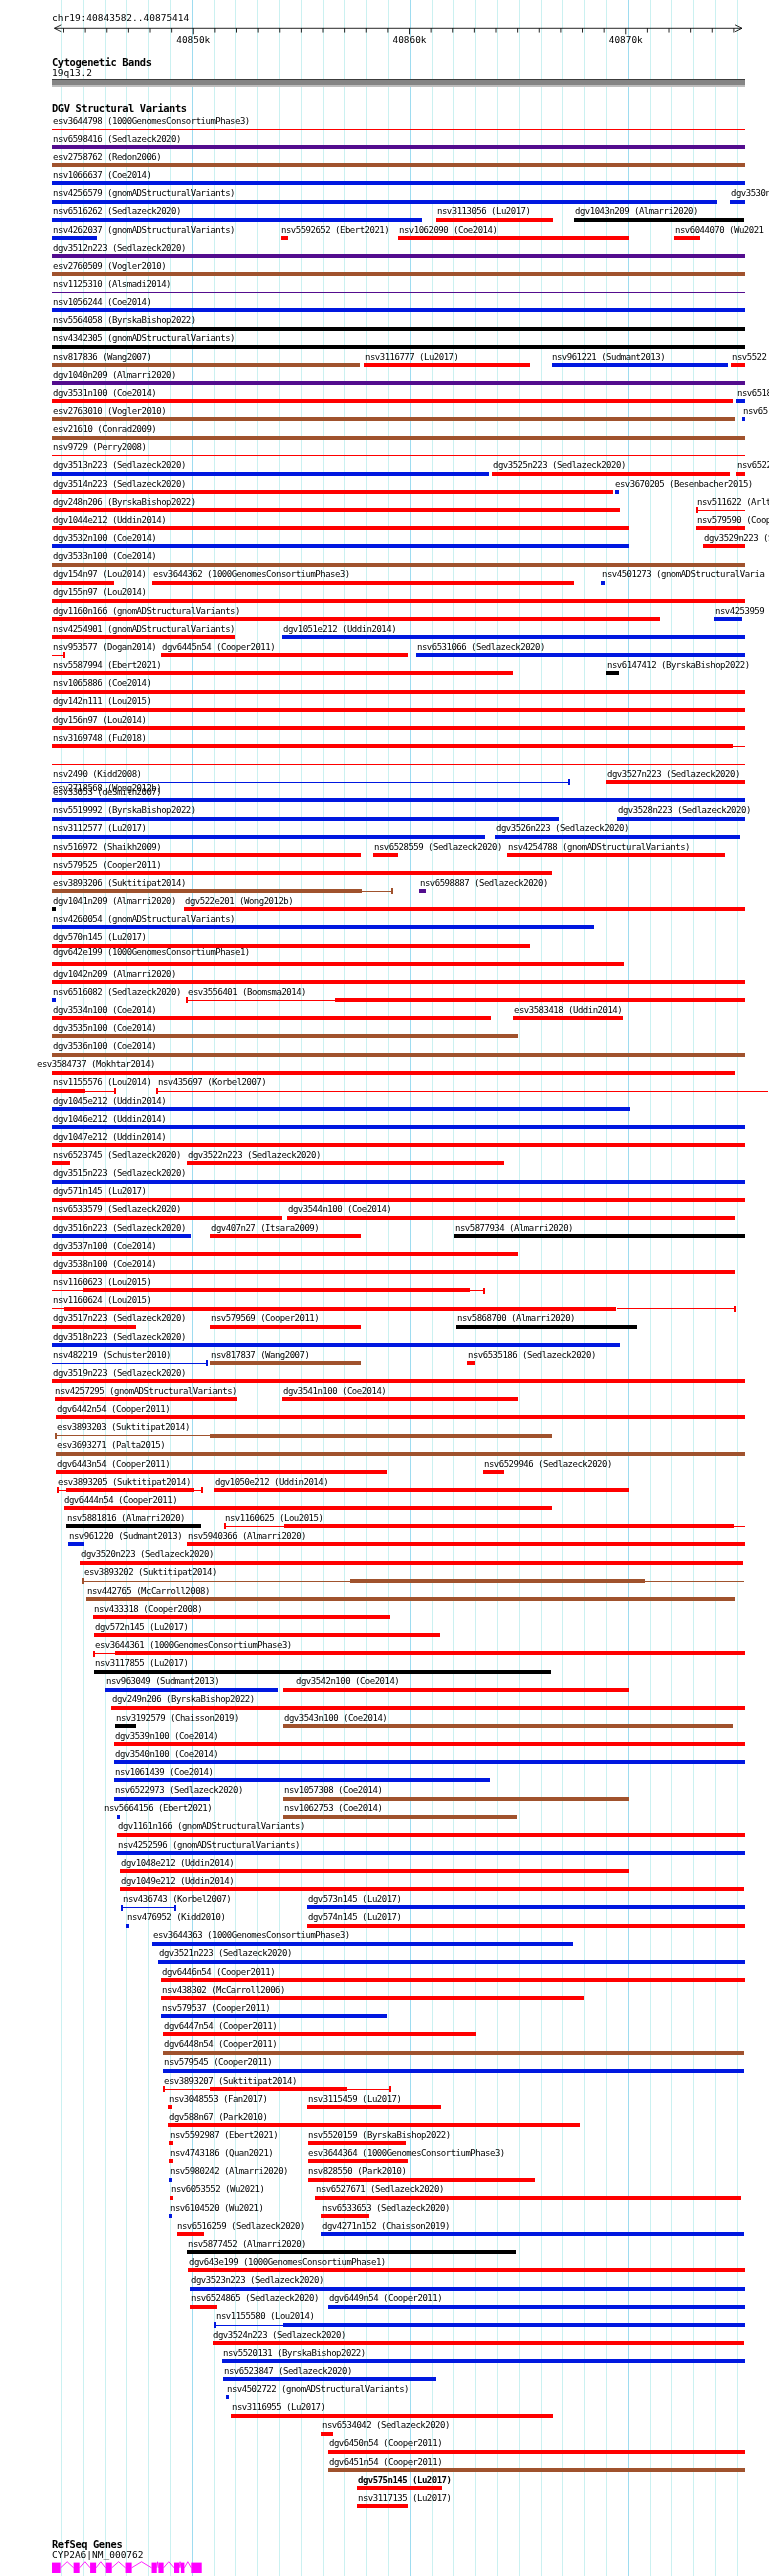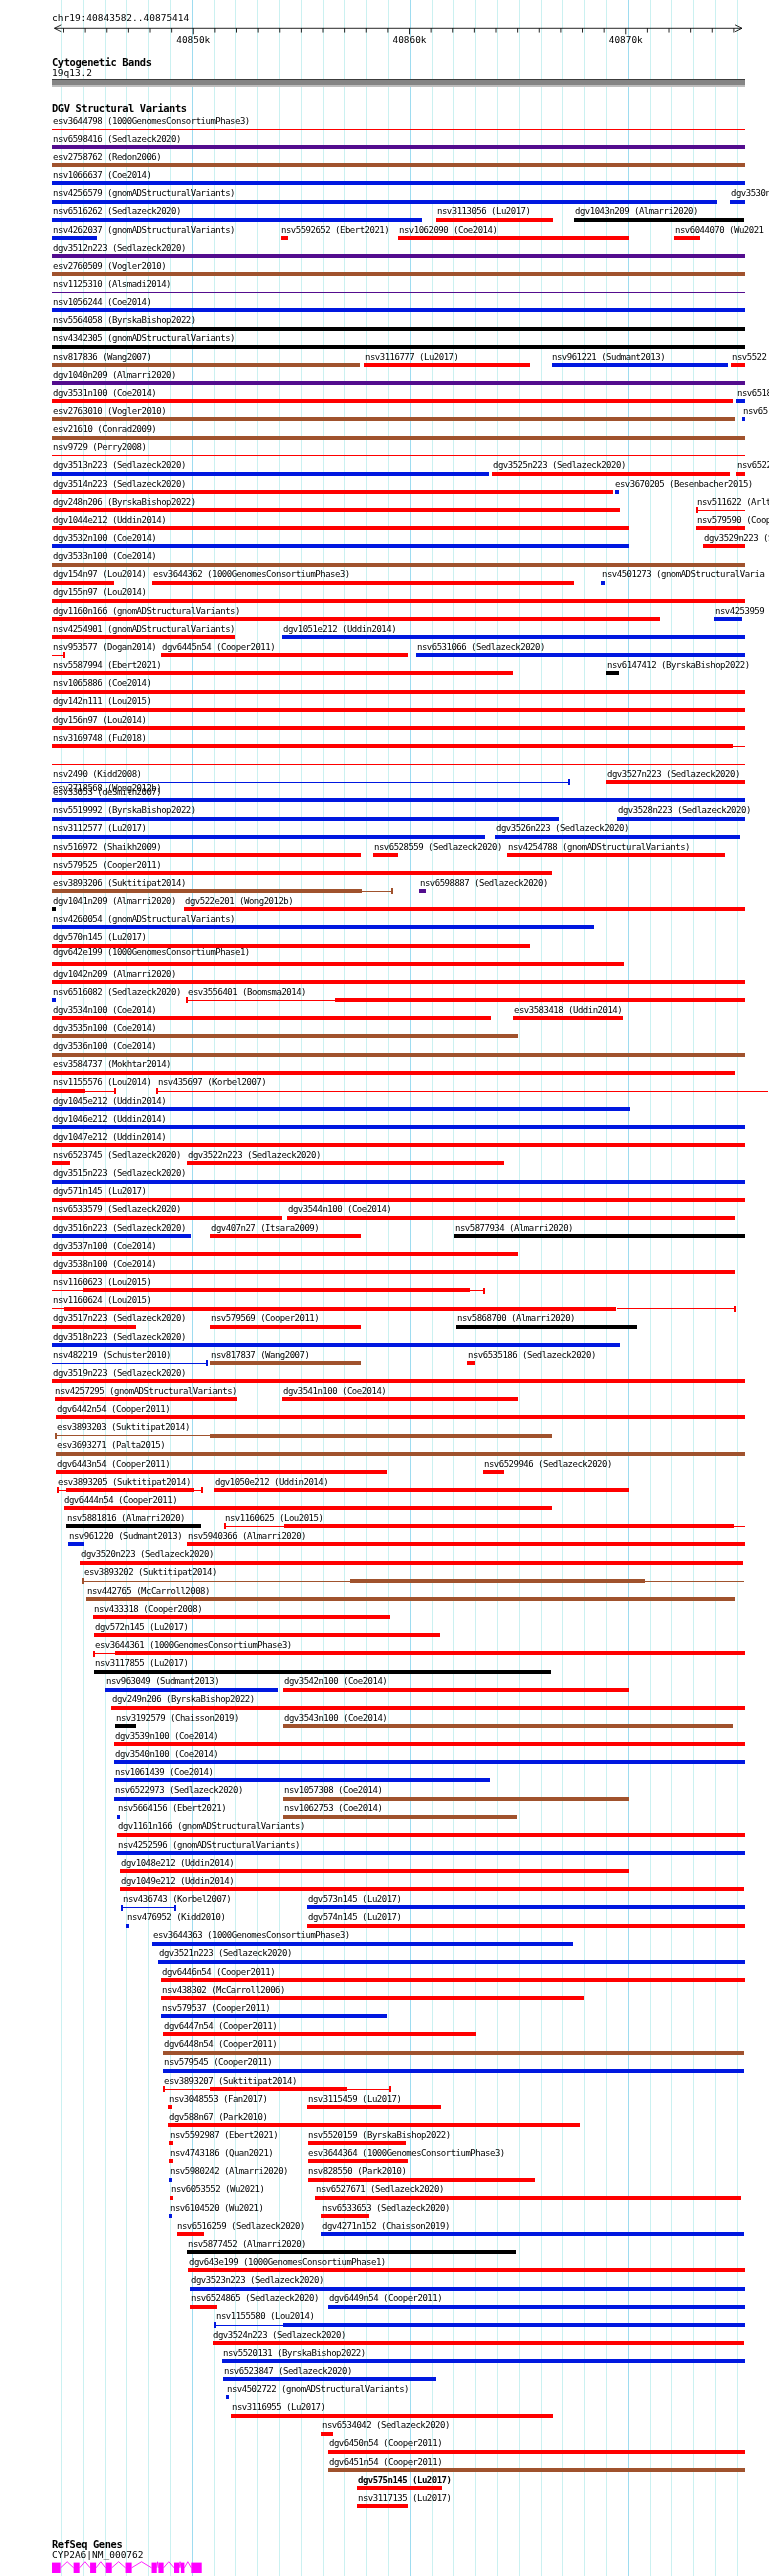--- a/index.html
+++ b/index.html
@@ -276,21 +276,21 @@
       <div class="vbar" style="left: 335px; width: 410px; top: 998px; background: rgb(255, 0, 0);"></div>
       <div class="vcap" style="left: 186px; top: 997px; background: rgb(255, 0, 0);"></div>
       <div class="vlab" style="left: 53px; top: 1006px;">dgv3534n100 (Coe2014)</div>
       <div class="vbar" style="left: 52px; width: 439px; top: 1016px; background: rgb(255, 0, 0);"></div>
       <div class="vlab" style="left: 514px; top: 1006px;">esv3583418 (Uddin2014)</div>
       <div class="vbar" style="left: 513px; width: 110px; top: 1016px; background: rgb(255, 0, 0);"></div>
       <div class="vlab" style="left: 53px; top: 1024px;">dgv3535n100 (Coe2014)</div>
       <div class="vbar" style="left: 52px; width: 466px; top: 1034px; background: rgb(160, 82, 45);"></div>
       <div class="vlab" style="left: 53px; top: 1042px;">dgv3536n100 (Coe2014)</div>
       <div class="vbar" style="left: 52px; width: 693px; top: 1053px; background: rgb(160, 82, 45);"></div>
-      <div class="vlab" style="left: 53px; top: 1060px;">esv3584737 (Mokhtar2014)</div>
+      <div class="vlab" style="left: 37px; top: 1060px;">esv3584737 (Mokhtar2014)</div>
       <div class="vbar" style="left: 52px; width: 683px; top: 1071px; background: rgb(255, 0, 0);"></div>
       <div class="vlab" style="left: 53px; top: 1078px;">nsv1155576 (Lou2014)</div>
       <div class="vbar" style="left: 52px; width: 33px; top: 1089px; background: rgb(255, 0, 0);"></div>
       <div class="vthin" style="left: 85px; width: 30px; top: 1091px; background: rgb(255, 0, 0);"></div>
       <div class="vcap" style="left: 114px; top: 1088px; background: rgb(255, 0, 0);"></div>
       <div class="vlab" style="left: 158px; top: 1078px;">nsv435697 (Korbel2007)</div>
       <div class="vthin" style="left: 157px; width: 611px; top: 1091px; background: rgb(255, 0, 0);"></div>
       <div class="vcap" style="left: 156px; top: 1088px; background: rgb(255, 0, 0);"></div>
       <div class="vlab" style="left: 53px; top: 1097px;">dgv1045e212 (Uddin2014)</div>
       <div class="vbar" style="left: 52px; width: 578px; top: 1107px; background: rgb(0, 24, 224);"></div>
@@ -397,39 +397,39 @@
       <div class="vlab" style="left: 95px; top: 1623px;">dgv572n145 (Lu2017)</div>
       <div class="vbar" style="left: 94px; width: 346px; top: 1633px; background: rgb(255, 0, 0);"></div>
       <div class="vlab" style="left: 95px; top: 1641px;">esv3644361 (1000GenomesConsortiumPhase3)</div>
       <div class="vthin" style="left: 94px; width: 21px; top: 1653px; background: rgb(255, 0, 0);"></div>
       <div class="vbar" style="left: 115px; width: 630px; top: 1651px; background: rgb(255, 0, 0);"></div>
       <div class="vcap" style="left: 93px; top: 1651px; background: rgb(255, 0, 0);"></div>
       <div class="vlab" style="left: 95px; top: 1659px;">nsv3117855 (Lu2017)</div>
       <div class="vbar" style="left: 94px; width: 457px; top: 1670px; background: rgb(0, 0, 0);"></div>
       <div class="vlab" style="left: 106px; top: 1677px;">nsv963049 (Sudmant2013)</div>
       <div class="vbar" style="left: 105px; width: 173px; top: 1688px; background: rgb(0, 24, 224);"></div>
-      <div class="vlab" style="left: 284px; top: 1677px;">dgv3542n100 (Coe2014)</div>
+      <div class="vlab" style="left: 296px; top: 1677px;">dgv3542n100 (Coe2014)</div>
       <div class="vbar" style="left: 283px; width: 346px; top: 1688px; background: rgb(255, 0, 0);"></div>
       <div class="vlab" style="left: 112px; top: 1695px;">dgv249n206 (ByrskaBishop2022)</div>
       <div class="vbar" style="left: 111px; width: 634px; top: 1706px; background: rgb(255, 0, 0);"></div>
       <div class="vlab" style="left: 116px; top: 1714px;">nsv3192579 (Chaisson2019)</div>
       <div class="vbar" style="left: 115px; width: 21px; top: 1724px; background: rgb(0, 0, 0);"></div>
       <div class="vlab" style="left: 284px; top: 1714px;">dgv3543n100 (Coe2014)</div>
       <div class="vbar" style="left: 283px; width: 450px; top: 1724px; background: rgb(160, 82, 45);"></div>
       <div class="vlab" style="left: 115px; top: 1732px;">dgv3539n100 (Coe2014)</div>
       <div class="vbar" style="left: 114px; width: 631px; top: 1742px; background: rgb(255, 0, 0);"></div>
       <div class="vlab" style="left: 115px; top: 1750px;">dgv3540n100 (Coe2014)</div>
       <div class="vbar" style="left: 114px; width: 631px; top: 1760px; background: rgb(0, 24, 224);"></div>
       <div class="vlab" style="left: 115px; top: 1768px;">nsv1061439 (Coe2014)</div>
       <div class="vbar" style="left: 114px; width: 376px; top: 1778px; background: rgb(0, 24, 224);"></div>
       <div class="vlab" style="left: 115px; top: 1786px;">nsv6522973 (Sedlazeck2020)</div>
       <div class="vbar" style="left: 114px; width: 96px; top: 1797px; background: rgb(0, 24, 224);"></div>
       <div class="vlab" style="left: 284px; top: 1786px;">nsv1057308 (Coe2014)</div>
       <div class="vbar" style="left: 283px; width: 346px; top: 1797px; background: rgb(160, 82, 45);"></div>
-      <div class="vlab" style="left: 118px; top: 1804px;">nsv5664156 (Ebert2021)</div>
+      <div class="vlab" style="left: 104px; top: 1804px;">nsv5664156 (Ebert2021)</div>
       <div class="vbar" style="left: 117px; width: 2.8px; top: 1815px; background: rgb(0, 24, 224);"></div>
       <div class="vlab" style="left: 284px; top: 1804px;">nsv1062753 (Coe2014)</div>
       <div class="vbar" style="left: 283px; width: 234px; top: 1815px; background: rgb(160, 82, 45);"></div>
       <div class="vlab" style="left: 118px; top: 1822px;">dgv1161n166 (gnomADStructuralVariants)</div>
       <div class="vbar" style="left: 117px; width: 628px; top: 1833px; background: rgb(255, 0, 0);"></div>
       <div class="vlab" style="left: 118px; top: 1841px;">nsv4252596 (gnomADStructuralVariants)</div>
       <div class="vbar" style="left: 117px; width: 628px; top: 1851px; background: rgb(0, 24, 224);"></div>
       <div class="vlab" style="left: 121px; top: 1859px;">dgv1048e212 (Uddin2014)</div>
       <div class="vbar" style="left: 120px; width: 509px; top: 1869px; background: rgb(255, 0, 0);"></div>
       <div class="vlab" style="left: 121px; top: 1877px;">dgv1049e212 (Uddin2014)</div>

